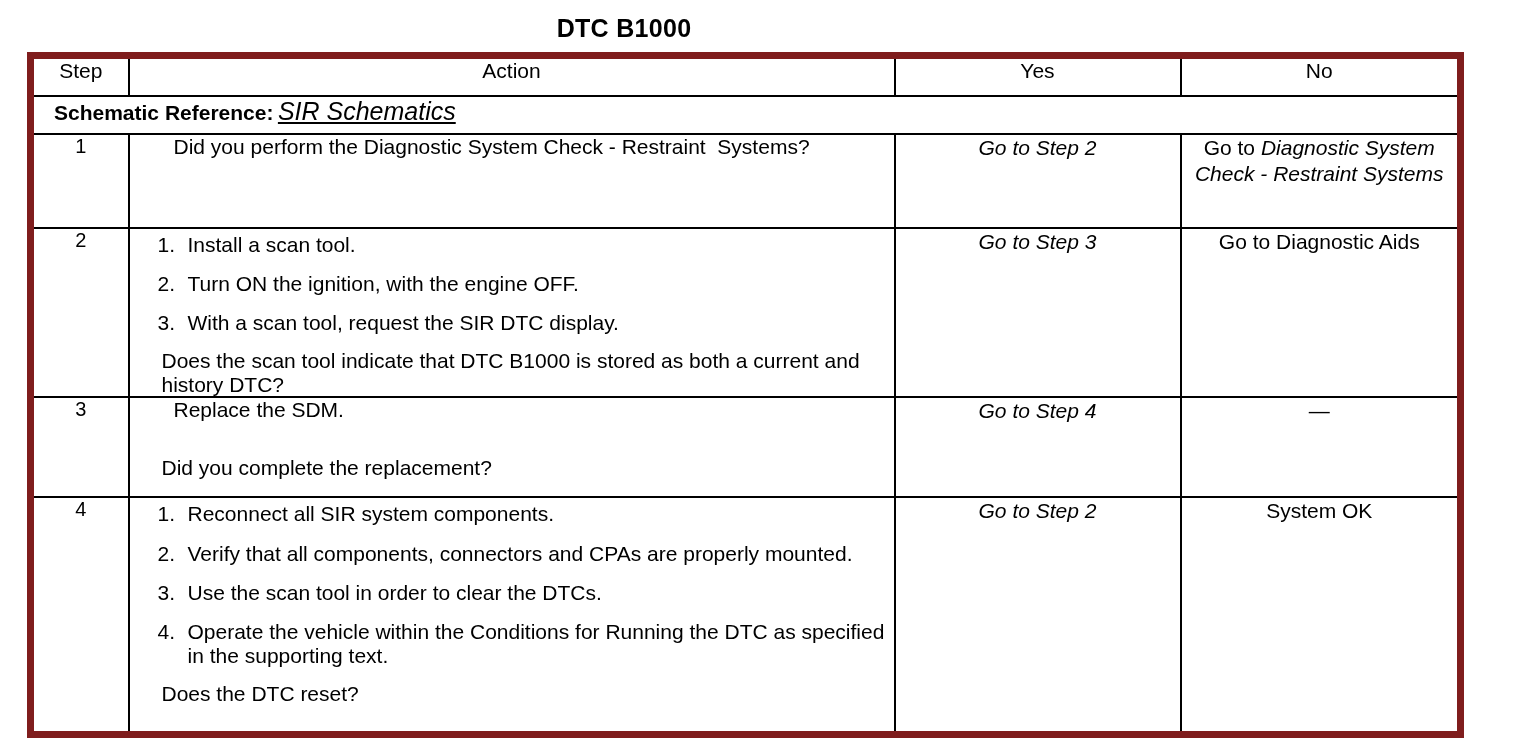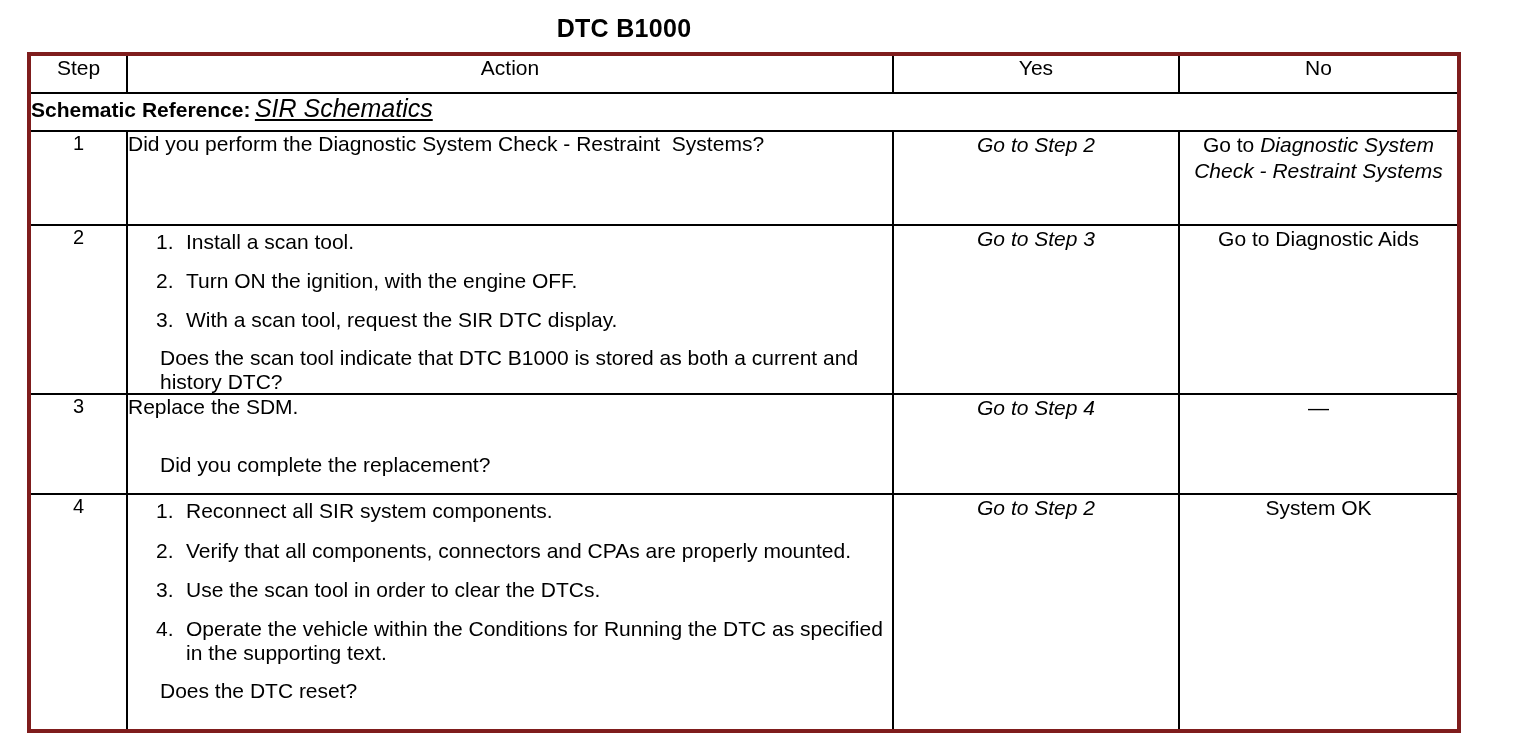--- a/index.html
+++ b/index.html
@@ -29,21 +29,21 @@
   }
 
   
   #diag-table {
     position: absolute;
     left: 27px;
     top: 52px;
     width: 1430px;
     border-collapse: collapse;
     table-layout: fixed;
-    border: 4px solid #7f1d1d;
+    border: 7px solid #7f1d1d;
     padding-left: 34px;
   }
   #diag-table td, #diag-table th {
     border: 2px solid #000;
     padding: 0;
     vertical-align: top;
     font-weight: normal;
   }
 
   col.c-step   { width: 98px; }
@@ -62,20 +62,21 @@
 
   
   .schem-cell {
     height: 36px;
     vertical-align: middle;
     padding-left: 13px;
   }
   .schem-label {
     font-size: 21px;
     font-weight: bold;
+    margin-left: 20px;
   }
   .schem-value {
     font-size: 25px;
     font-style: italic;
     text-decoration: underline;
   }
 
   
   .step-cell {
     text-align: center;
@@ -85,20 +86,21 @@
 
   
   .action-cell {
     padding: 5px 10px 4px 11px;
     font-size: 21px;
     line-height: 1.14;
   }
   .action-text {
     display: block;
     white-space: pre-wrap;
+    margin-left: 44px;
   }
 
   ol.action-list {
     margin: 4px 0 0 0;
     padding: 0;
     list-style: none;
     counter-reset: actitem;
   }
   ol.action-list > li {
     counter-increment: actitem;

